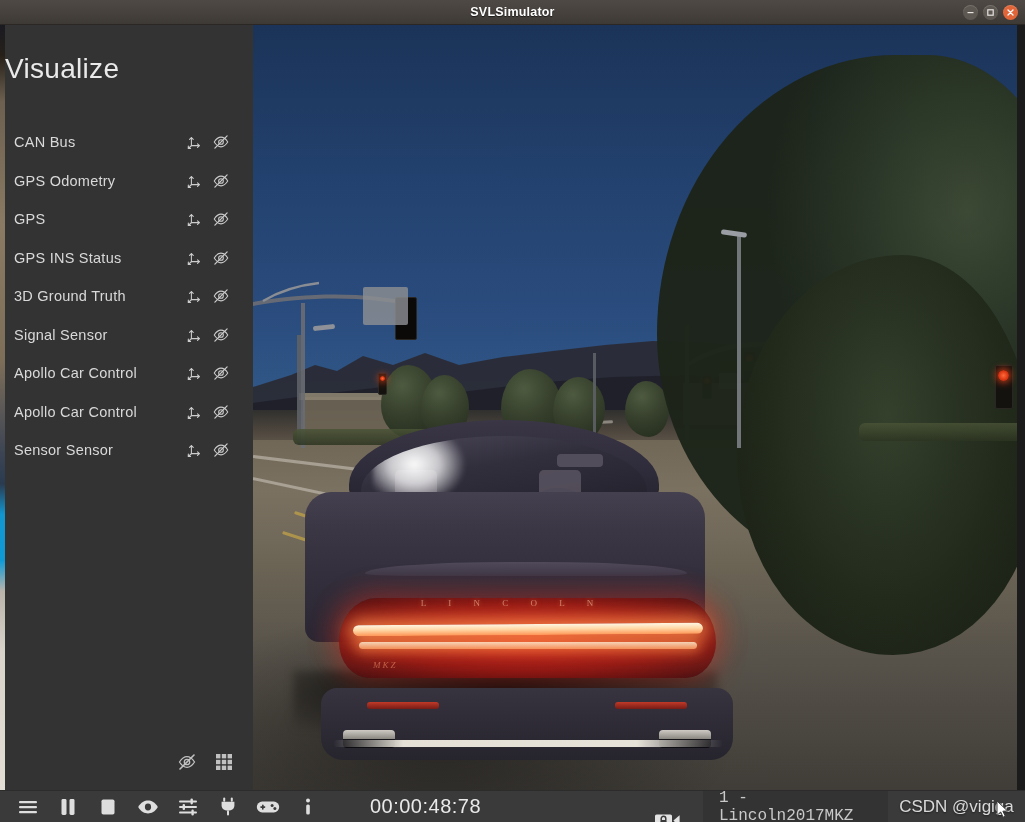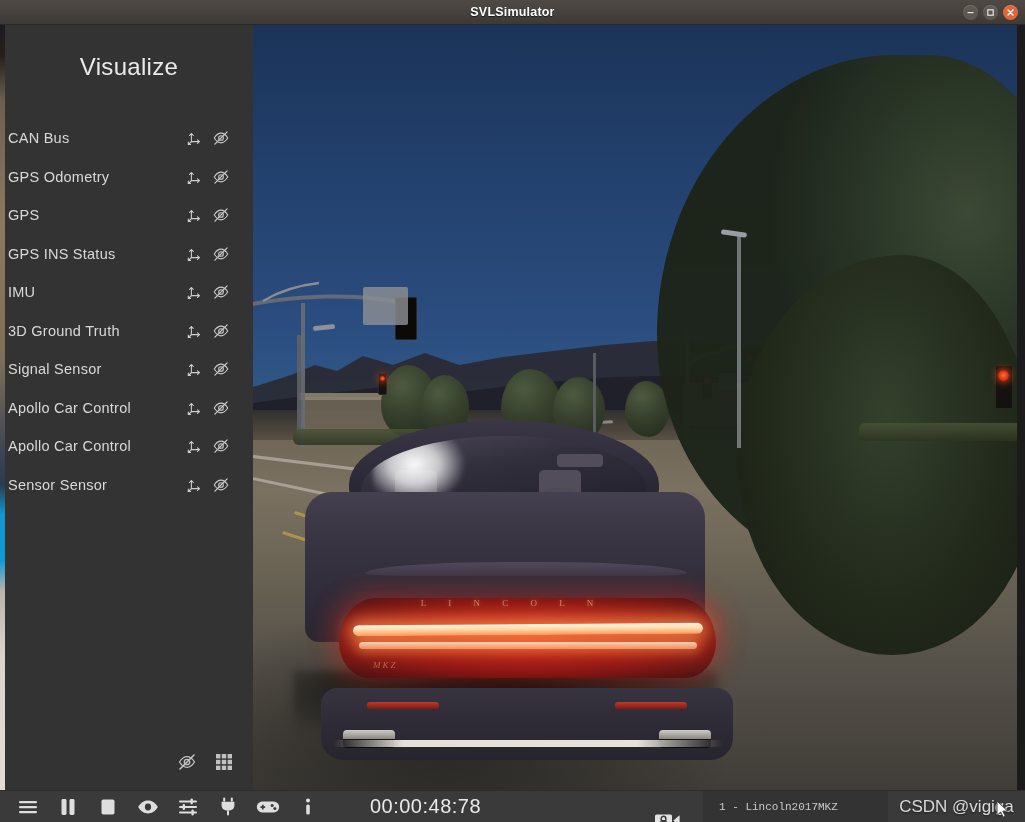--- a/index.html
+++ b/index.html
@@ -47,27 +47,27 @@
 
   
   #sidebar {
     position: absolute; left: 5px; top: 25px;
     width: 248px; height: 765px;
     background: #333333;
     color: #d6d6d6;
     overflow: hidden;
   }
   #panel-title {
-    text-align: center; font-size: 24px; color: #eaeaea;
+    text-align: left; font-size: 28px; color: #eaeaea;
     font-weight: 400; padding-top: 28px; letter-spacing: .3px;
   }
   #viz-list { margin-top: 38px; }
   .viz-row {
     display: flex; align-items: center;
-    height: 38.5px; padding: 0 23px 0 3px;
+    height: 38.5px; padding: 0 23px 0 9px;
   }
   .viz-label {
     flex: 1 1 auto; font-size: 14.5px; color: #d9d9d9;
     letter-spacing: .25px; white-space: nowrap;
   }
   .viz-icons { display: flex; align-items: center; gap: 8px; flex: 0 0 auto; }
   .icon-btn { width: 18px; height: 18px; display: block; opacity: .92; }
   .icon-btn svg { display: block; width: 18px; height: 18px; }
 
   #panel-footer {
@@ -271,21 +271,21 @@
   #tb-cam {
     width: 70px; height: 32px; display: flex; flex-direction: column;
     align-items: center; justify-content: center; gap: 0px;
     flex: 0 0 auto;
     margin-top: 36px;
   }
   #tb-cam .cam-label { font-size: 8.5px; color: #cfcfcf; line-height: 9px; margin-top: 1px; }
   #tb-vehicle {
     width: 185px; height: 32px; background: #333333;
     display: flex; align-items: center; padding-left: 16px;
-    color: #c9c9c9; font-size: 11px; flex: 0 0 auto;
+    color: #c9c9c9; font-size: 16px; flex: 0 0 auto;
     font-family: "Liberation Mono", monospace;
   }
   #tb-right {
     flex: 0 0 auto; width: 137px; height: 32px; background: #3a3a3a;
     display: flex; align-items: center; justify-content: center; position: relative;
   }
   #watermark {
     color: #e6e6e6; font-size: 17px; opacity: .92; white-space: nowrap;
     text-shadow: 0 1px 2px rgba(0,0,0,.5);
   }
@@ -400,39 +400,20 @@
           <span class="icon-btn">
             <svg viewBox="0 0 20 20">
                 <path d="M2.5 10 C5 6 8 4.6 10 4.6 C12 4.6 15 6 17.5 10 C15 14 12 15.4 10 15.4 C8 15.4 5 14 2.5 10 Z" fill="none" stroke="#d9d9d9" stroke-width="1.15"></path>
                 <circle cx="10" cy="10" r="2.6" fill="none" stroke="#d9d9d9" stroke-width="1.15"></circle>
                 <path d="M3.2 16.8 L16.8 3.2" stroke="#d9d9d9" stroke-width="1.35" stroke-linecap="round"></path>
               </svg>
           </span>
         </span>
       </div>
 
-      <div class="viz-row">
-        <span class="viz-label">IMU</span>
-        <span class="viz-icons">
-          <span class="icon-btn">
-            <svg viewBox="0 0 20 20">
-                <path d="M6 14 L6 5 M6 5 L4 7.2 M6 5 L8 7.2" stroke="#d9d9d9" stroke-width="1.2" fill="none" stroke-linecap="round"></path>
-                <path d="M6 14 L15 14 M15 14 L12.8 12 M15 14 L12.8 16" stroke="#d9d9d9" stroke-width="1.2" fill="none" stroke-linecap="round"></path>
-                <path d="M6 14 L2.5 17.2 M2.5 17.2 L2.6 14.6 M2.5 17.2 L5.1 17.1" stroke="#d9d9d9" stroke-width="1.2" fill="none" stroke-linecap="round"></path>
-              </svg>
-          </span>
-          <span class="icon-btn">
-            <svg viewBox="0 0 20 20">
-                <path d="M2.5 10 C5 6 8 4.6 10 4.6 C12 4.6 15 6 17.5 10 C15 14 12 15.4 10 15.4 C8 15.4 5 14 2.5 10 Z" fill="none" stroke="#d9d9d9" stroke-width="1.15"></path>
-                <circle cx="10" cy="10" r="2.6" fill="none" stroke="#d9d9d9" stroke-width="1.15"></circle>
-                <path d="M3.2 16.8 L16.8 3.2" stroke="#d9d9d9" stroke-width="1.35" stroke-linecap="round"></path>
-              </svg>
-          </span>
-        </span>
-      </div>
 
       <div class="viz-row">
         <span class="viz-label">3D Ground Truth</span>
         <span class="viz-icons">
           <span class="icon-btn">
             <svg viewBox="0 0 20 20">
                 <path d="M6 14 L6 5 M6 5 L4 7.2 M6 5 L8 7.2" stroke="#d9d9d9" stroke-width="1.2" fill="none" stroke-linecap="round"></path>
                 <path d="M6 14 L15 14 M15 14 L12.8 12 M15 14 L12.8 16" stroke="#d9d9d9" stroke-width="1.2" fill="none" stroke-linecap="round"></path>
                 <path d="M6 14 L2.5 17.2 M2.5 17.2 L2.6 14.6 M2.5 17.2 L5.1 17.1" stroke="#d9d9d9" stroke-width="1.2" fill="none" stroke-linecap="round"></path>
               </svg>

